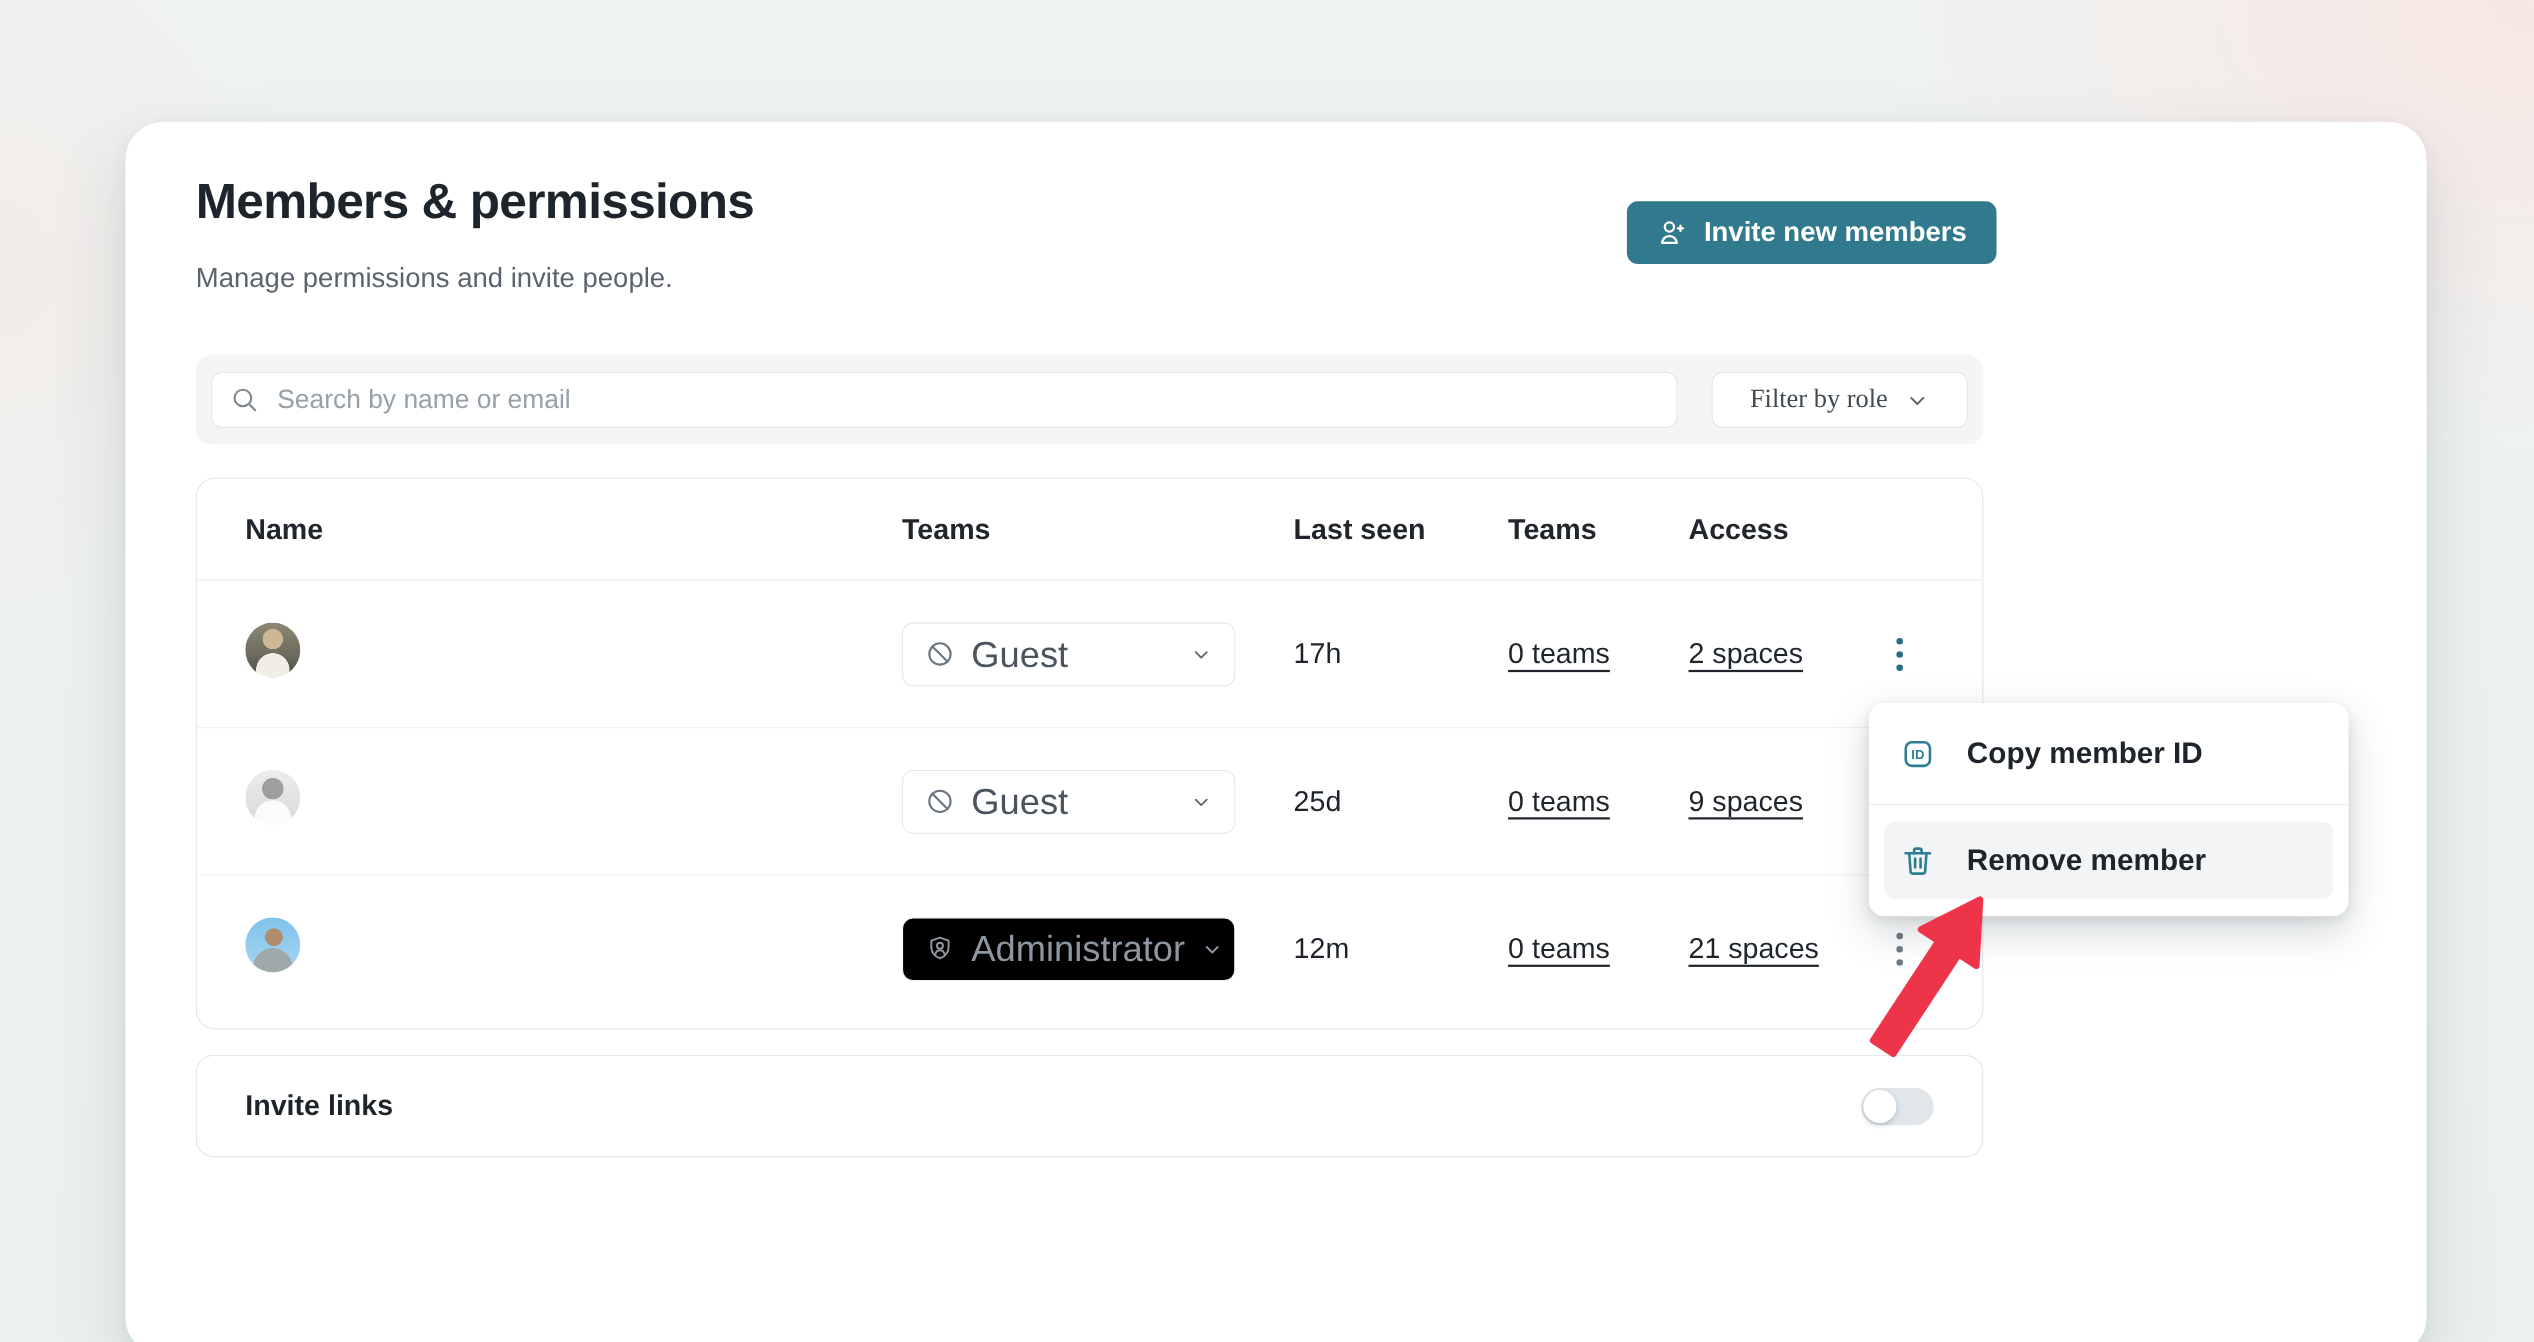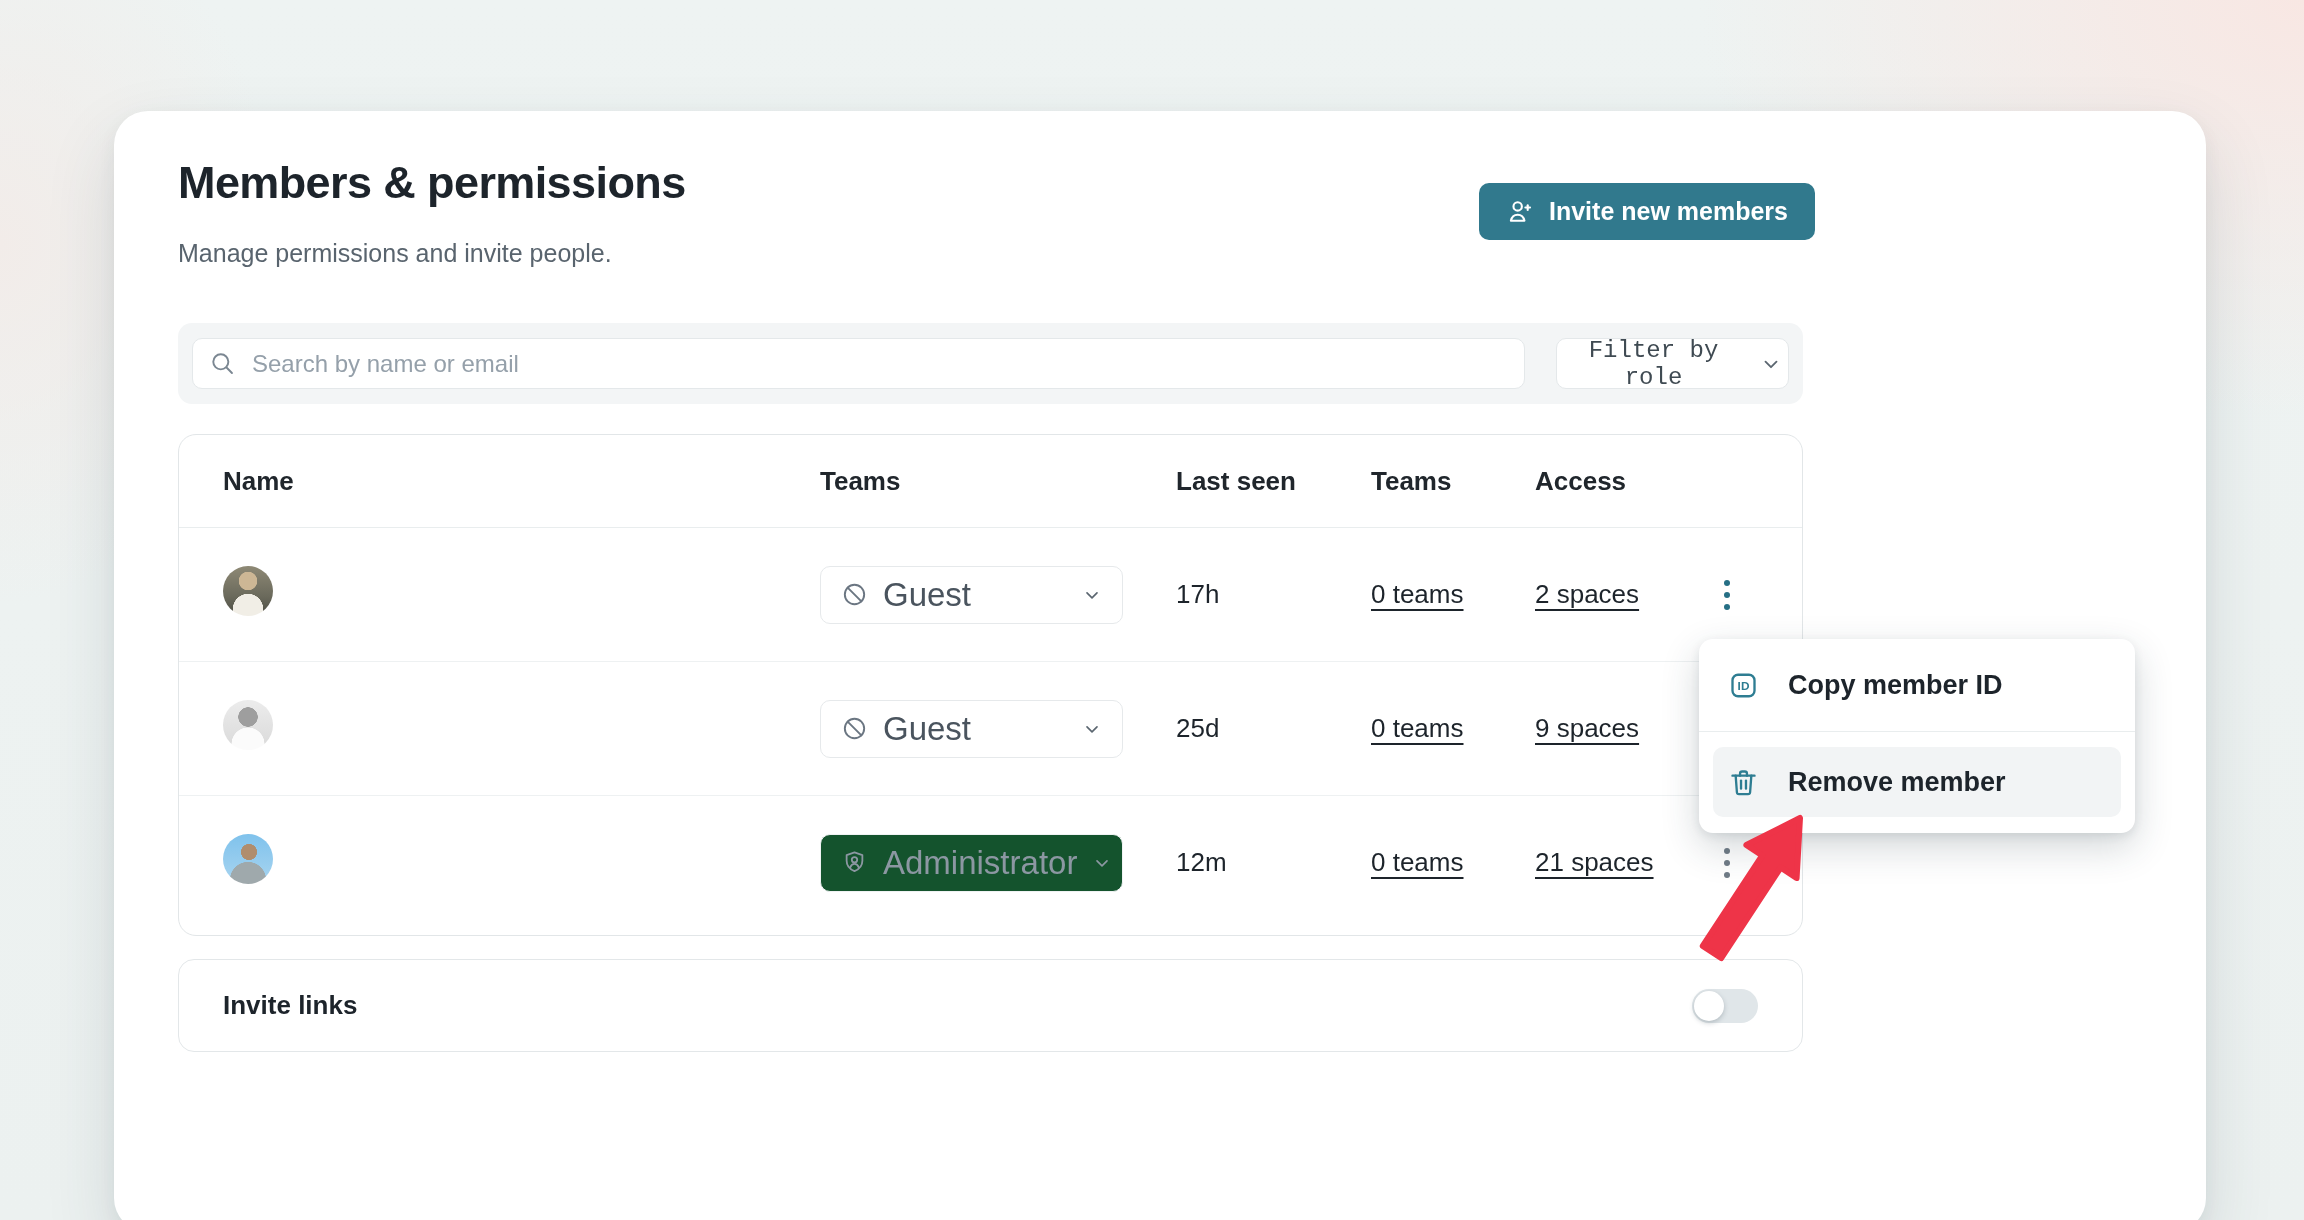--- a/index.html
+++ b/index.html
@@ -45,21 +45,21 @@
   }
   .search-field input{
     flex:1;border:none;outline:none;background:transparent;
     font-family:inherit;font-size:24px;color:#3f4a52;
   }
   .search-field input::placeholder{color:#95a0aa;}
   .filter-btn{
     position:absolute;left:1378px;top:15px;width:233px;height:51px;
     background:#fff;border:1.5px solid #e4e8ea;border-radius:10px;
     display:inline-flex;align-items:center;justify-content:center;gap:16px;
-    font-family:Liberation Mono, monospace;font-size:24px;color:#3f4a52;cursor:pointer;box-sizing:border-box;
+    font-family:Liberation Serif, serif;font-size:24px;color:#3f4a52;cursor:pointer;box-sizing:border-box;
   }
   .members-table{
     position:absolute;left:64px;top:323px;width:1625px;
     background:#fff;border:1.5px solid #e2e6e8;border-radius:18px;
     box-sizing:border-box;padding-bottom:6px;
   }
   .tgrid{
     display:grid;grid-template-columns:641px 356px 195px 164px 160px 1fr;
     align-items:center;
   }
@@ -84,21 +84,21 @@
       radial-gradient(circle at 52% 36%, #b08d6d 0 19%, rgba(0,0,0,0) 20%),
       linear-gradient(180deg,#7fc2ec 0%,#a9d5f0 100%);}
   .role-select{
     display:inline-flex;align-items:center;width:303px;height:58px;
     background:#fff;border:1.5px solid #e6e9eb;border-radius:10px;
     padding:0 20px;box-sizing:border-box;gap:15px;cursor:pointer;
     font-family:inherit;font-size:33px;color:#4a545e;
   }
   .role-select .label{flex:1;text-align:left;}
   .role-select.disabled{
-    background:#14532d;border-color:#eff2f3;color:#8c97a2;cursor:default;
+    background:#000000;border-color:#eff2f3;color:#8c97a2;cursor:default;
   }
   .lnk{color:#1d242b;text-decoration:underline;text-underline-offset:6px;text-decoration-thickness:2px;cursor:pointer;}
   .kebab-cell{display:flex;justify-content:flex-start;padding-left:12px;}
   .kebab-btn{
     width:40px;height:48px;border:none;background:transparent;cursor:pointer;
     display:flex;flex-direction:column;align-items:center;justify-content:center;gap:6px;
   }
   .kebab-btn .dot{width:6px;height:6px;border-radius:50%;background:#707c87;}
   .kebab-btn.active .dot{background:#266f85;}
   .invite-links-card{

